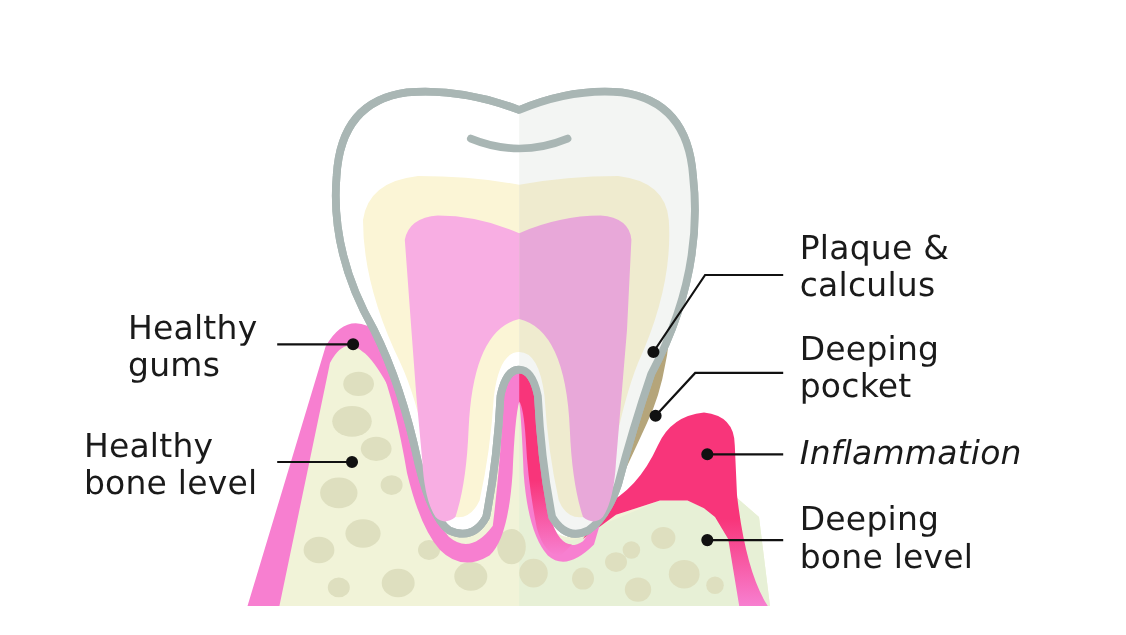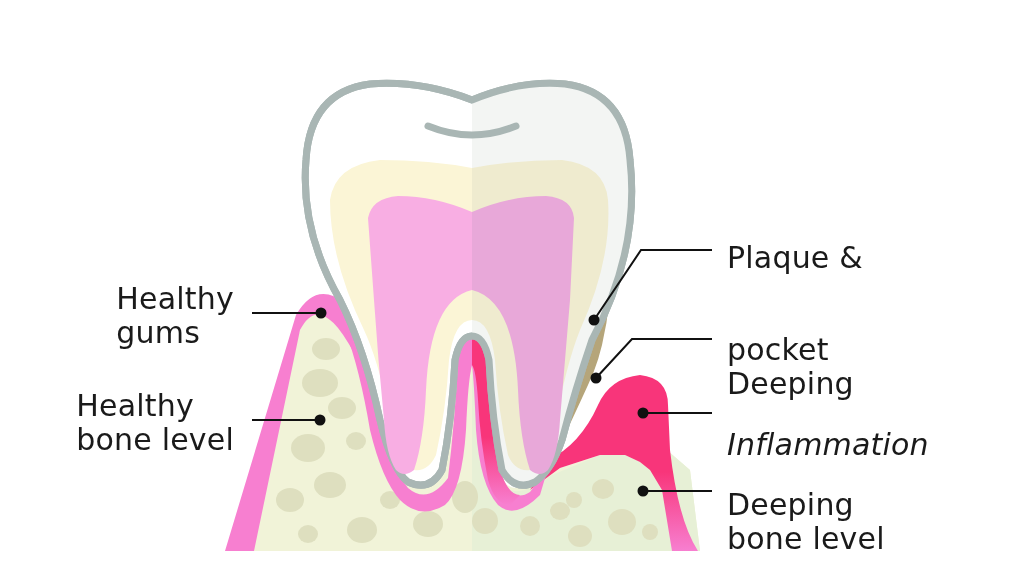--- a/index.html
+++ b/index.html
@@ -1,21 +1,21 @@
 <!DOCTYPE html>
 <html><head>
 <meta charset="utf-8">
 <style>
   html, body { margin: 0; padding: 0; background: #ffffff; }
   body { width: 1024px; height: 577px; overflow: hidden; position: relative; font-family: "DejaVu Sans", sans-serif; }
   #diagram { position: absolute; left: 0; top: 0; width: 1024px; height: 577px; }
   .label { position: absolute; color: #1a1a1a; font-size: 30px; line-height: 34px; letter-spacing: 0.2px; }
   .label span { display: block; }
   .label.left { text-align: left; }
-  .label.right { text-align: left; margin-top: 32px; }
+  .label.right { text-align: left; }
 </style>
 </head>
 <body>
 
 <svg id="diagram" viewBox="0 0 1024 577" xmlns="http://www.w3.org/2000/svg">
   <defs>
     <linearGradient id="inflamGrad" x1="0" y1="0" x2="0" y2="1">
       <stop offset="0" stop-color="#f8357a"></stop>
       <stop offset="0.55" stop-color="#f8357a"></stop>
       <stop offset="1" stop-color="#f77fd0"></stop>
@@ -126,24 +126,25 @@
   <span>Healthy</span>
   <span>gums</span>
 </div>
 <div class="label left" style="right:790px; top:389px;">
   <span>Healthy</span>
   <span>bone level</span>
 </div>
 
 <div class="label right" style="left:727px; top:209px;">
   <span>Plaque &amp;</span>
+  <span>calculus</span>
 </div>
 <div class="label right" style="left:727px; top:301px;">
+  <span>Deeping</span>
   <span>pocket</span>
-  <span>Deeping</span>
 </div>
 <div class="label right" style="left:727px; top:396px;font-style:italic;">
   <span>Inflammation</span>
 </div>
 <div class="label right" style="left:727px; top:456px;">
   <span>Deeping</span>
   <span>bone level</span>
 </div>
 
 </body></html>

